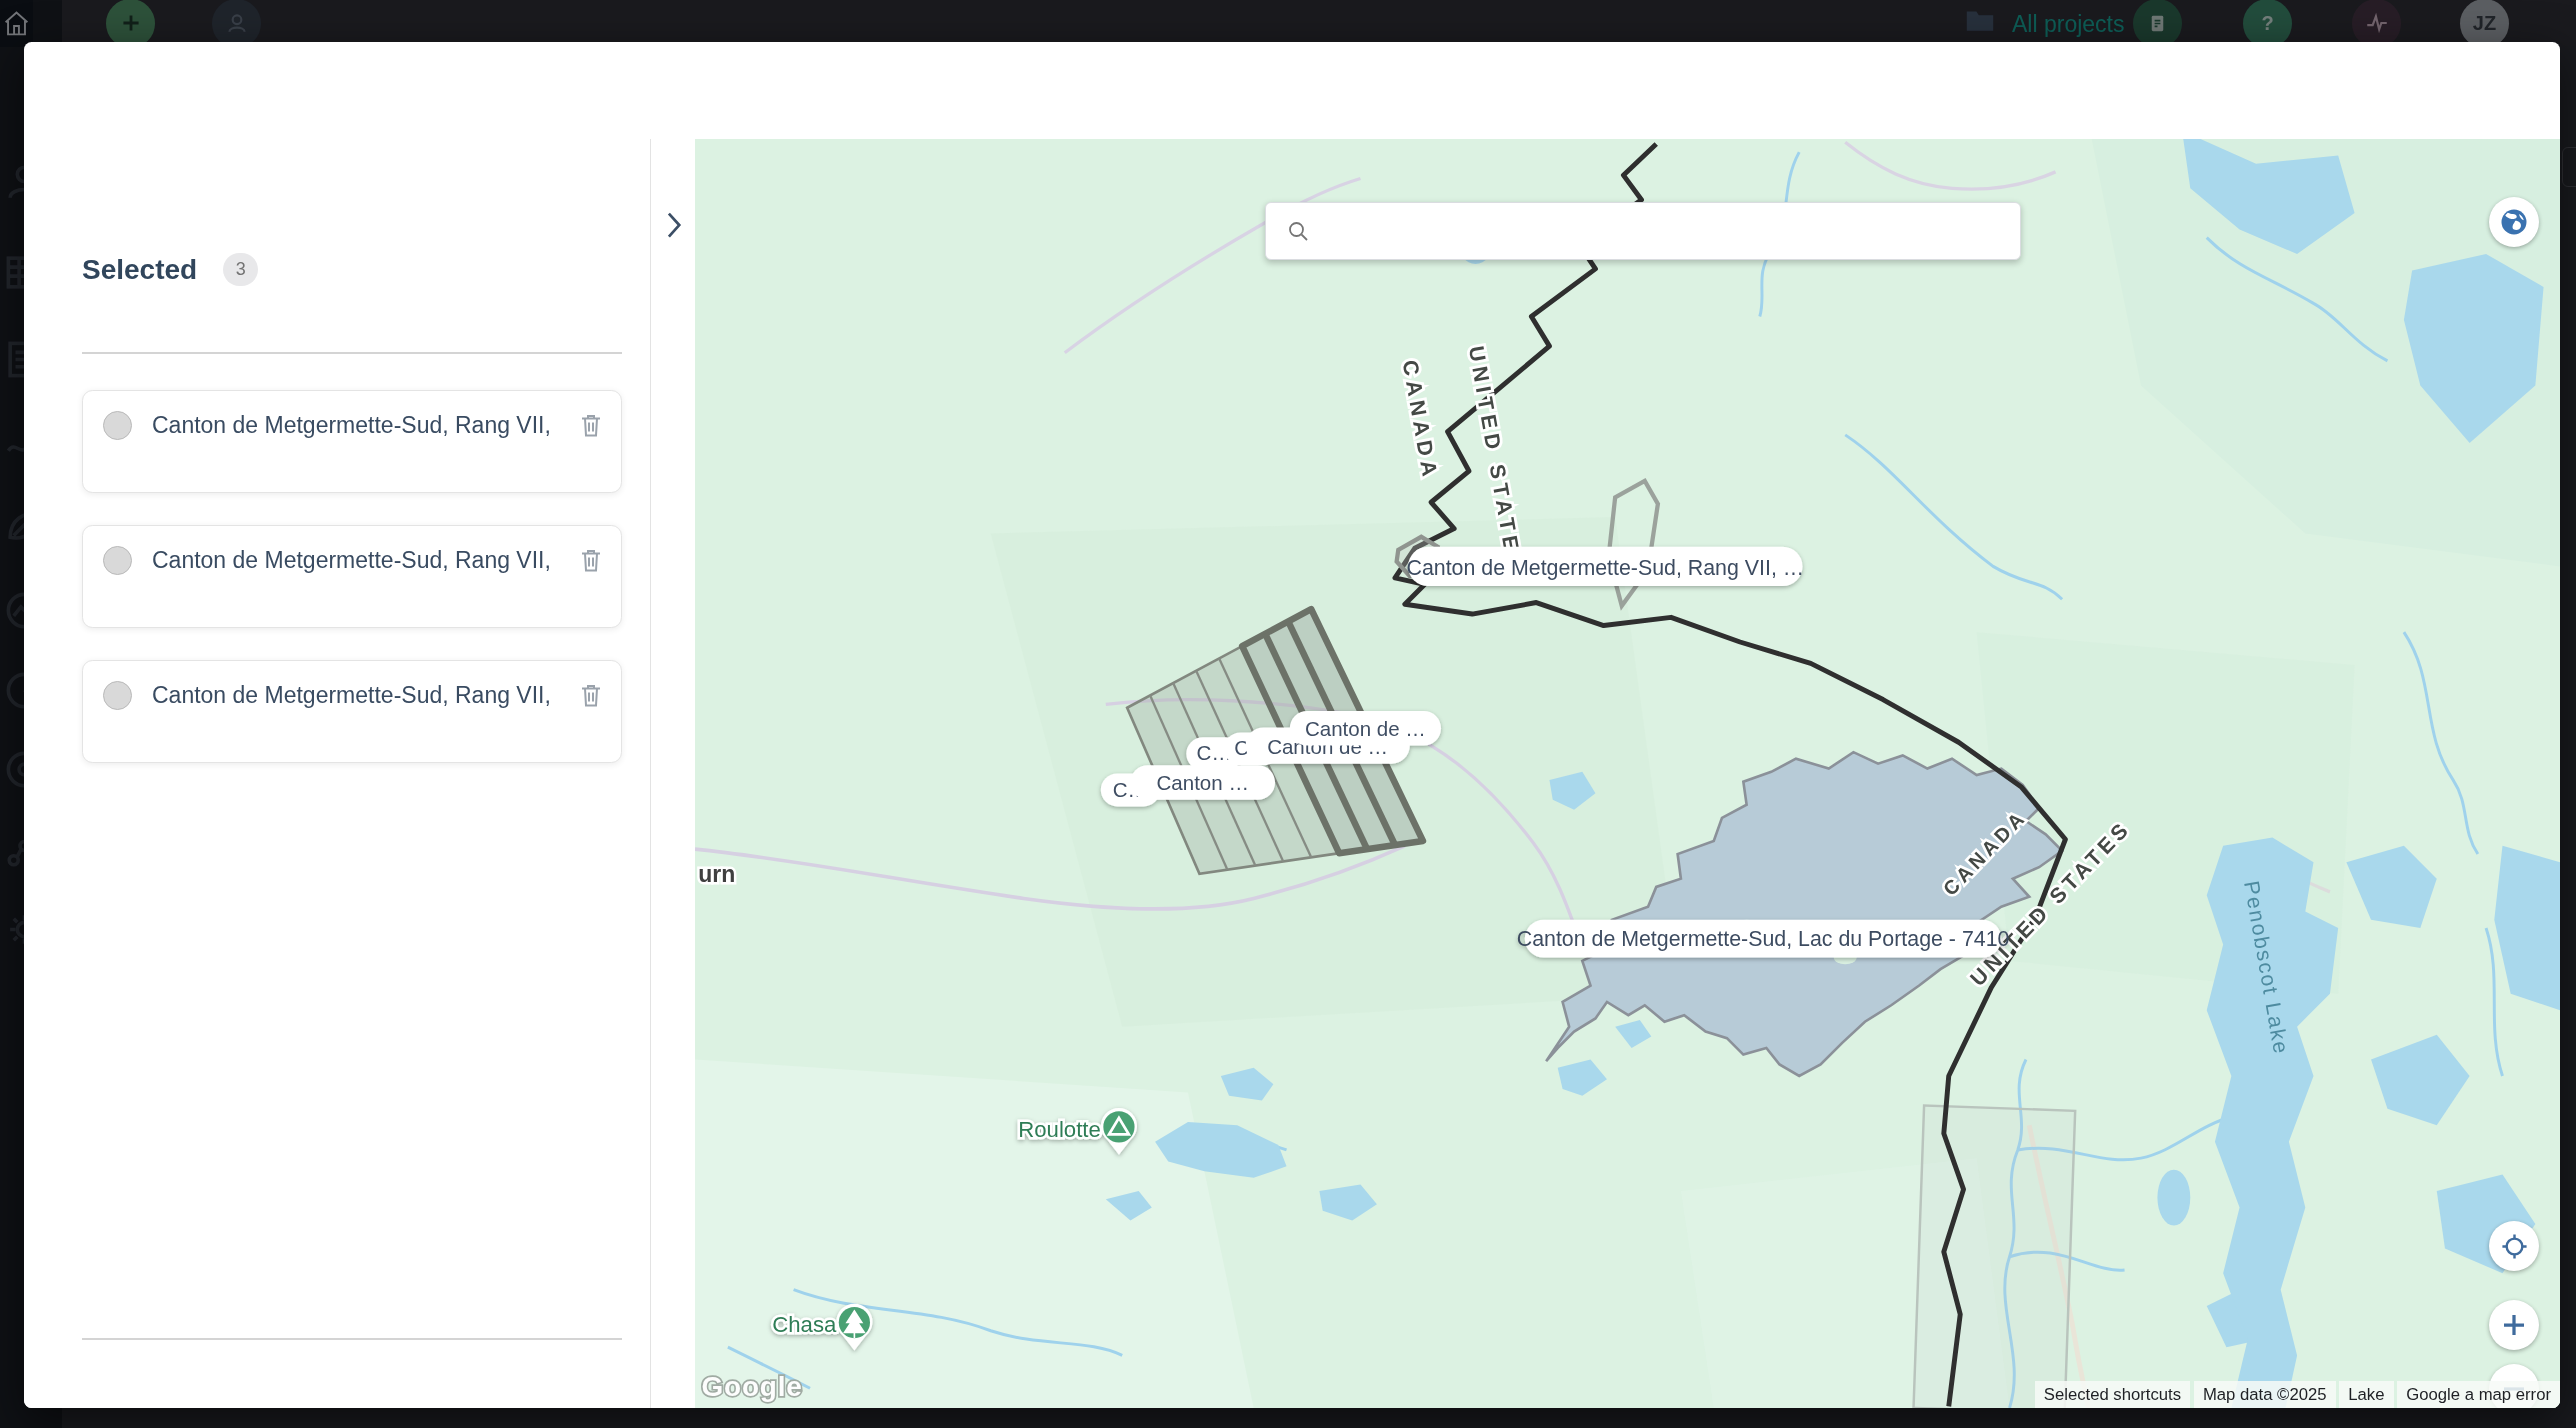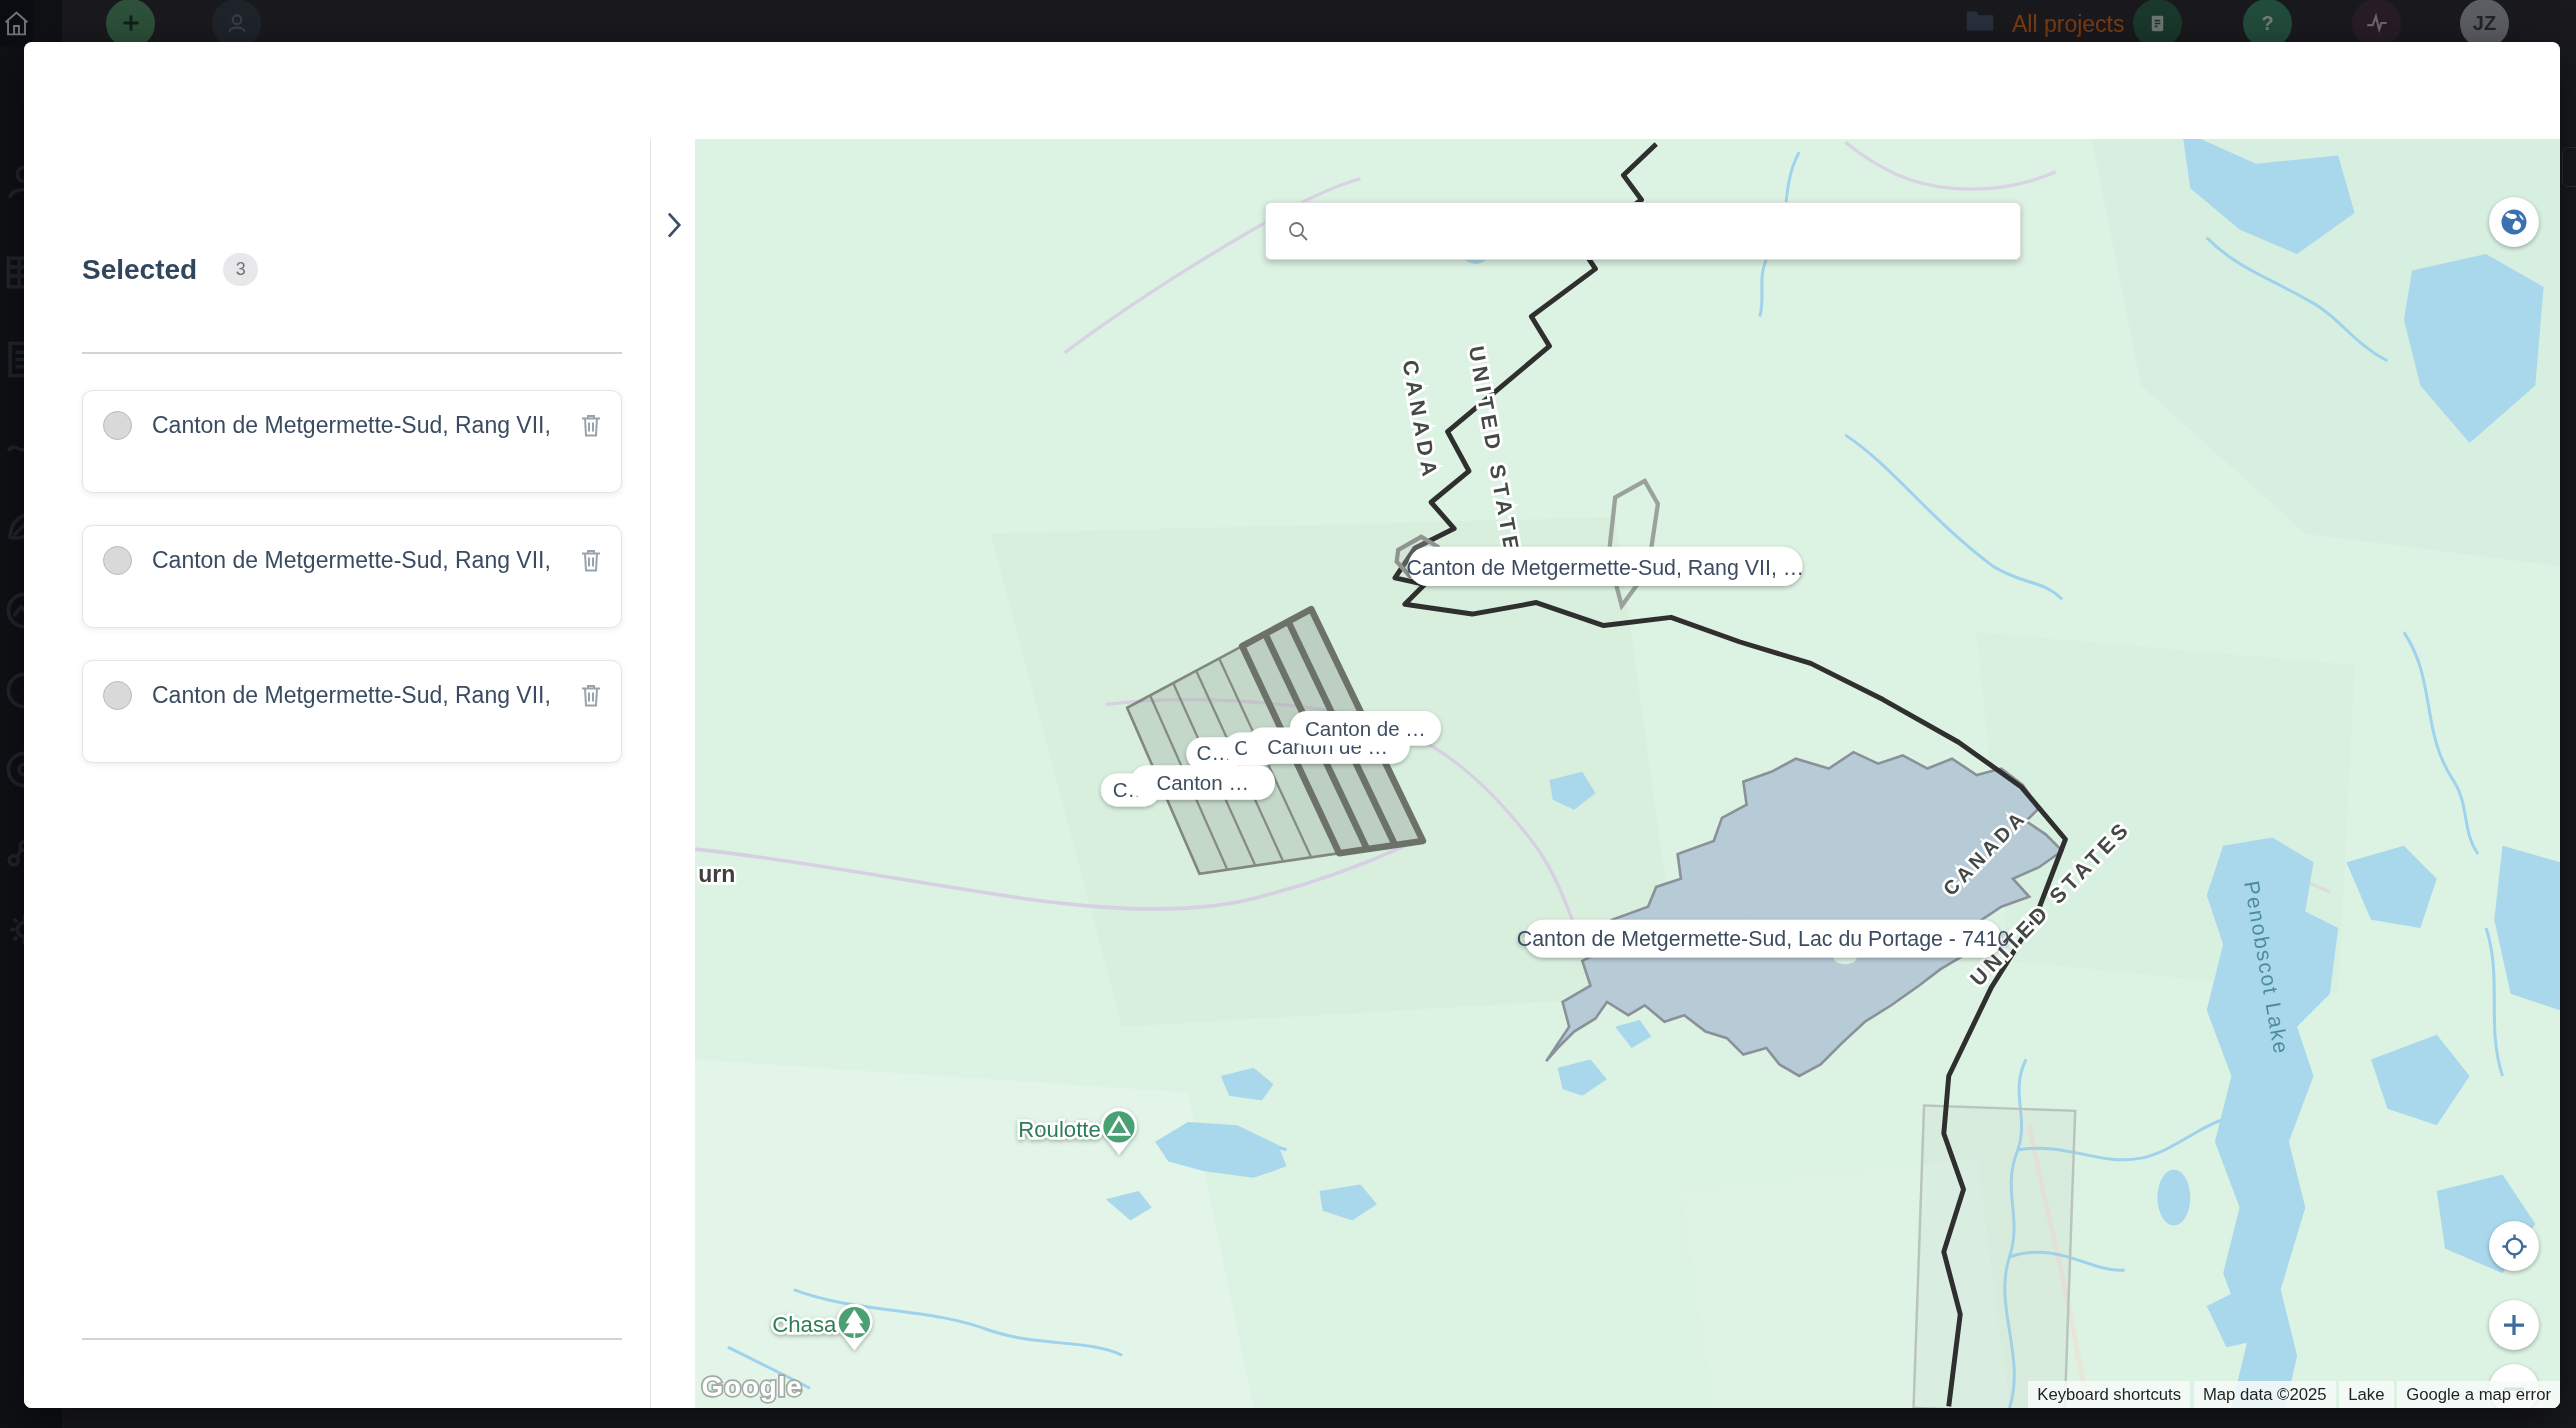--- a/index.html
+++ b/index.html
@@ -9,21 +9,21 @@
   
   .behind { position:absolute; z-index:1; }
   #sidebar { left:0; top:0; width:62px; height:1429px; background:#17191f; }
   .side-ic { position:absolute; left:3px; width:43px; height:43px; opacity:.5; }
   .side-ic svg { width:100%; height:100%; stroke:#6a7280; fill:none; stroke-width:2; }
   #home-tile { position:absolute; left:0; top:0; width:33px; height:47px; background:#0d1117; }
   #topbar { left:62px; top:0; width:2514px; height:46px; background:#2e2d31; }
   .tb-circle { position:absolute; top:-1.5px; width:49px; height:49px; border-radius:50%;
                display:flex; align-items:center; justify-content:center; font-size:20px; font-weight:bold; }
   #tb-folder { position:absolute; left:1903px; top:7.6px; width:30px; height:24px; }
-  #tb-all-projects { position:absolute; left:1950px; top:10.6px; color:#f97316; font-size:23px; }
+  #tb-all-projects { position:absolute; left:1950px; top:10.6px; color:#14b8a6; font-size:23px; }
   #edge-peek { position:absolute; left:2562px; top:147px; width:20px; height:40px; border:1.5px solid #5a5a60; border-radius:6px 0 0 6px; }
 
   
   #overlay { position:absolute; z-index:5; left:0; top:0; width:2576px; height:1429px; background:rgba(8,10,14,.52); }
 
   
   #modal { position:absolute; z-index:10; left:24px; top:42px; width:2536px; height:1366px;
            border-radius:7.6px; overflow:hidden; background:#fff; box-shadow:0 13.7px 46px rgba(0,0,0,.55); }
   #modal-header { position:absolute; left:0; top:0; width:100%; height:97px;
                   background:linear-gradient(180deg,#4e5d78 0%,#3f4e69 100%); }
@@ -373,21 +373,21 @@
           <path d="M12 4 V20 M4 12 H20" stroke="#3f6b9d" stroke-width="2.6"></path>
         </svg>
       </div>
       <div class="map-ctl" id="ctl-zoom-out">
         <svg viewBox="0 0 24 24" style="width:30px;height:30px">
           <path d="M4 12 H20" stroke="#3f6b9d" stroke-width="2.6"></path>
         </svg>
       </div>
 
       <div id="attribution">
-        <span class="attr-seg">Keyboard shortcuts</span>
+        <span class="attr-seg">Selected shortcuts</span>
         <span class="attr-seg">Map data ©2025</span>
         <span class="attr-seg">Lake</span>
         <span class="attr-seg">Google a map error</span>
       </div>
     </div>
   </div>
 </div>
 
 
 </body></html>

